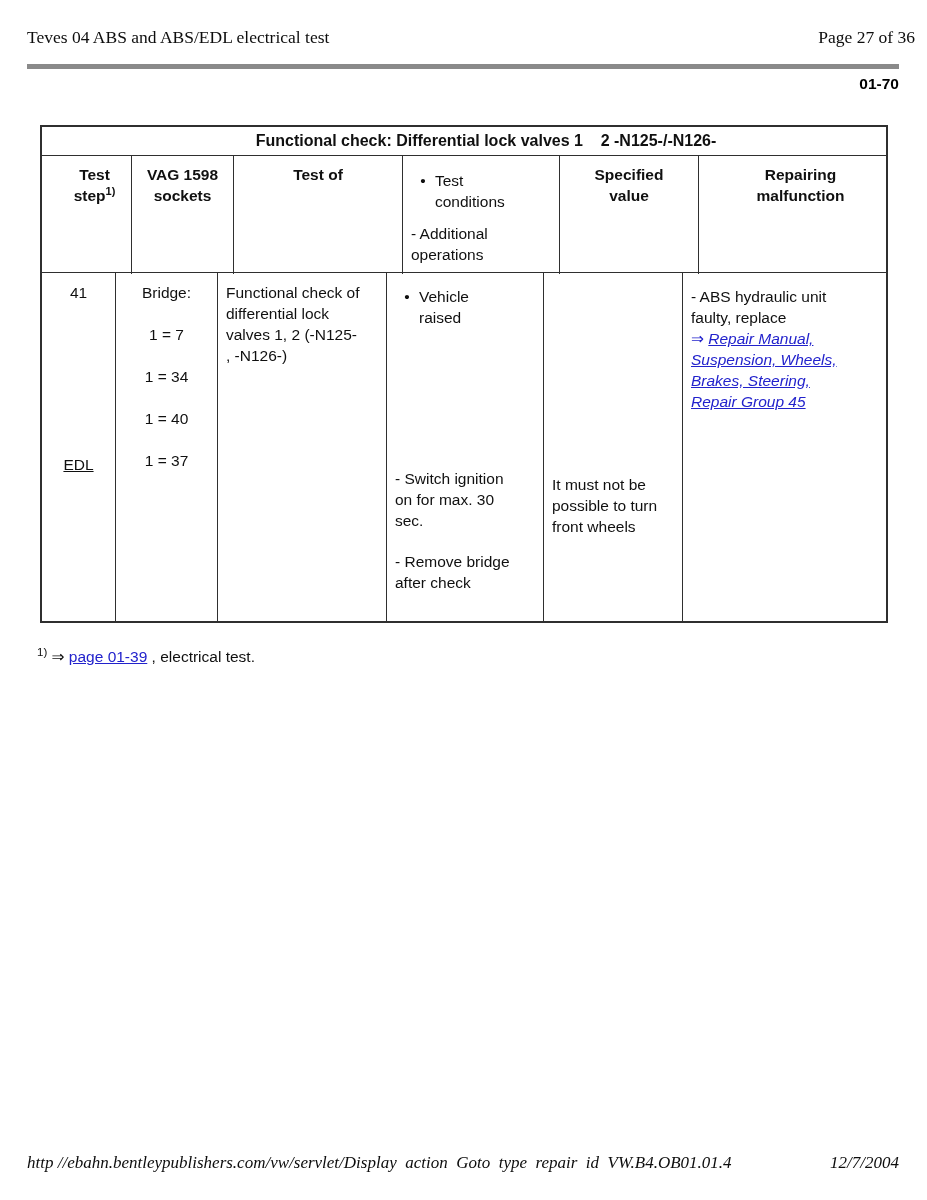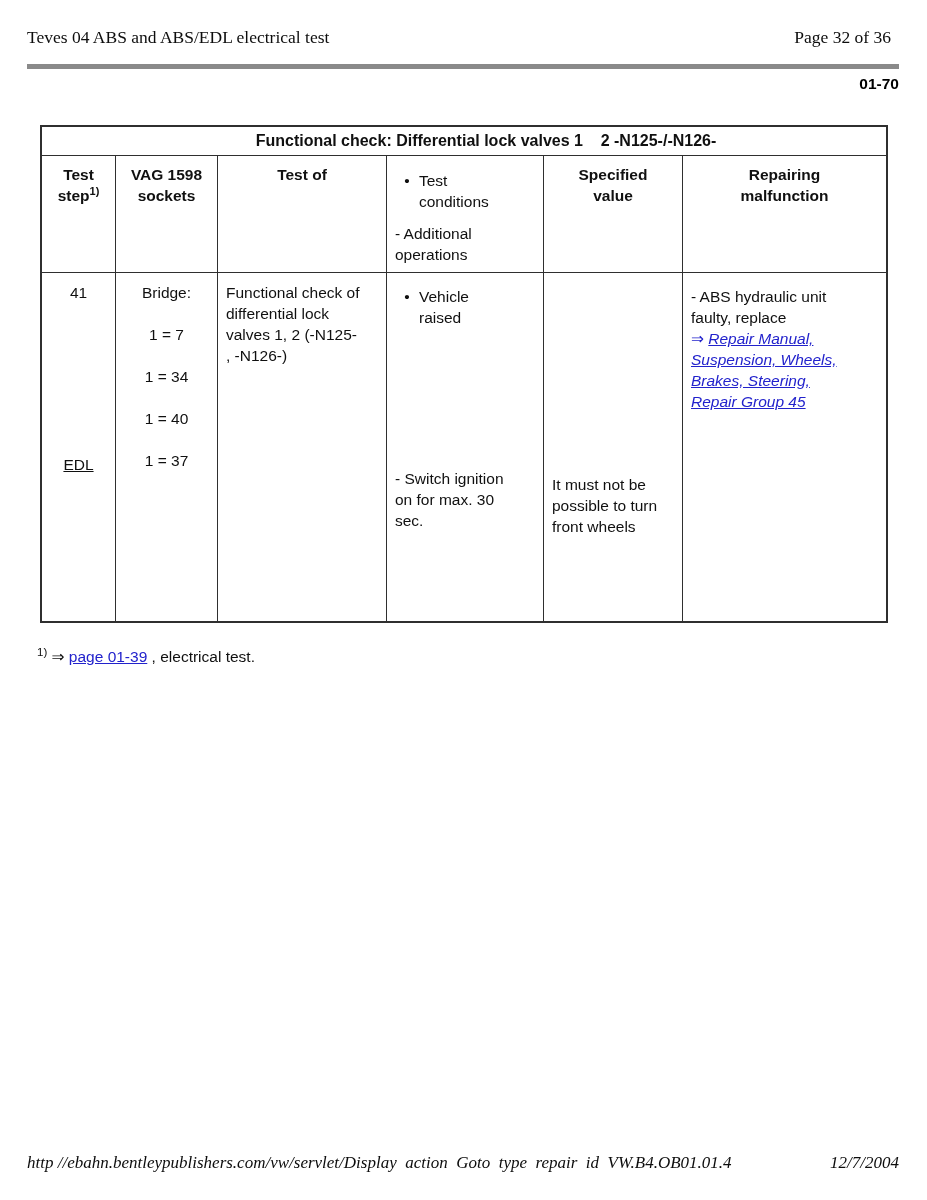--- a/index.html
+++ b/index.html
@@ -11,21 +11,21 @@
     background: #ffffff;
     color: #111111;
     overflow: hidden;
     font-family: "Liberation Sans", sans-serif;
   }
   .pre { white-space: pre-wrap; }
 
   
   .doc-header {
     position: absolute;
-    top: 27px; left: 27px; right: 36px;
+    top: 27px; left: 27px; right: 12px;
     display: flex;
     justify-content: space-between;
     align-items: baseline;
     font-family: "Liberation Serif", serif;
     font-size: 17.5px;
     color: #0d0d0d;
   }
   .header-rule {
     position: absolute;
     top: 64px; left: 27px; right: 28px;
@@ -57,21 +57,21 @@
     font-weight: bold;
     font-size: 16px;
     border-bottom: 1.5px solid #2f2f2f;
     white-space: pre-wrap;
     padding-left: 44px;
   }
   .grid-row {
     display: grid;
     grid-template-columns: 73px 102px 169px 157px 139px 204px;
   }
-  .grid-row.head { height: 116.5px; border-bottom: 1.5px solid #2f2f2f; }
+  .grid-row.head { height: 116.5px; border-bottom: 1.5px solid #2f2f2f; padding-left: 16px; }
   .grid-row.body { height: 348px; }
   .cell { padding: 9px 8px; }
   .cell + .cell { border-left: 1.5px solid #2f2f2f; }
   .cell.center { text-align: center; }
   .cell.head-cell { font-weight: bold; padding-top: 8px; }
   sup.fn { font-size: 11px; vertical-align: super; line-height: 0; }
 
   .bullet-item { display: flex; }
   .bullet-item .bullet { width: 24px; flex: 0 0 24px; text-align: center; }
   .bullet-item .bullet-text { flex: 1; }
@@ -120,21 +120,21 @@
     font-style: italic;
   }
 </style>
 </head>
 <body>
 
 <div class="page">
 
   <div class="doc-header">
     <span>Teves 04 ABS and ABS/EDL electrical test</span>
-    <span>Page 32 of 36</span>
+    <span>Page 27 of 36</span>
   </div>
   <div class="header-rule"></div>
   <div class="section-code">01-70</div>
 
   <div class="test-table">
 
     <div class="table-title">Functional check: Differential lock valves 1    2 -N125-/-N126-</div>
 
     <div class="grid-row head">
       <div class="cell head-cell center">
@@ -177,20 +177,22 @@
 , -N126-)</div>
       <div class="cell" style="padding-top:13px;">
         <div class="bullet-item">
           <span class="bullet">•</span>
           <span class="bullet-text pre">Vehicle
 raised</span>
         </div>
         <div class="op-switch pre">- Switch ignition
 on for max. 30
 sec.</div>
+        <div class="op-remove pre">- Remove bridge
+after check</div>
       </div>
       <div class="cell" style="padding-top:13px;">
         <div class="specified-text pre">It must not be
 possible to turn
 front wheels</div>
       </div>
       <div class="cell" style="padding-top:13px;">
         <div class="pre">- ABS hydraulic unit
 faulty, replace</div>
         <div class="repair-link-block">

